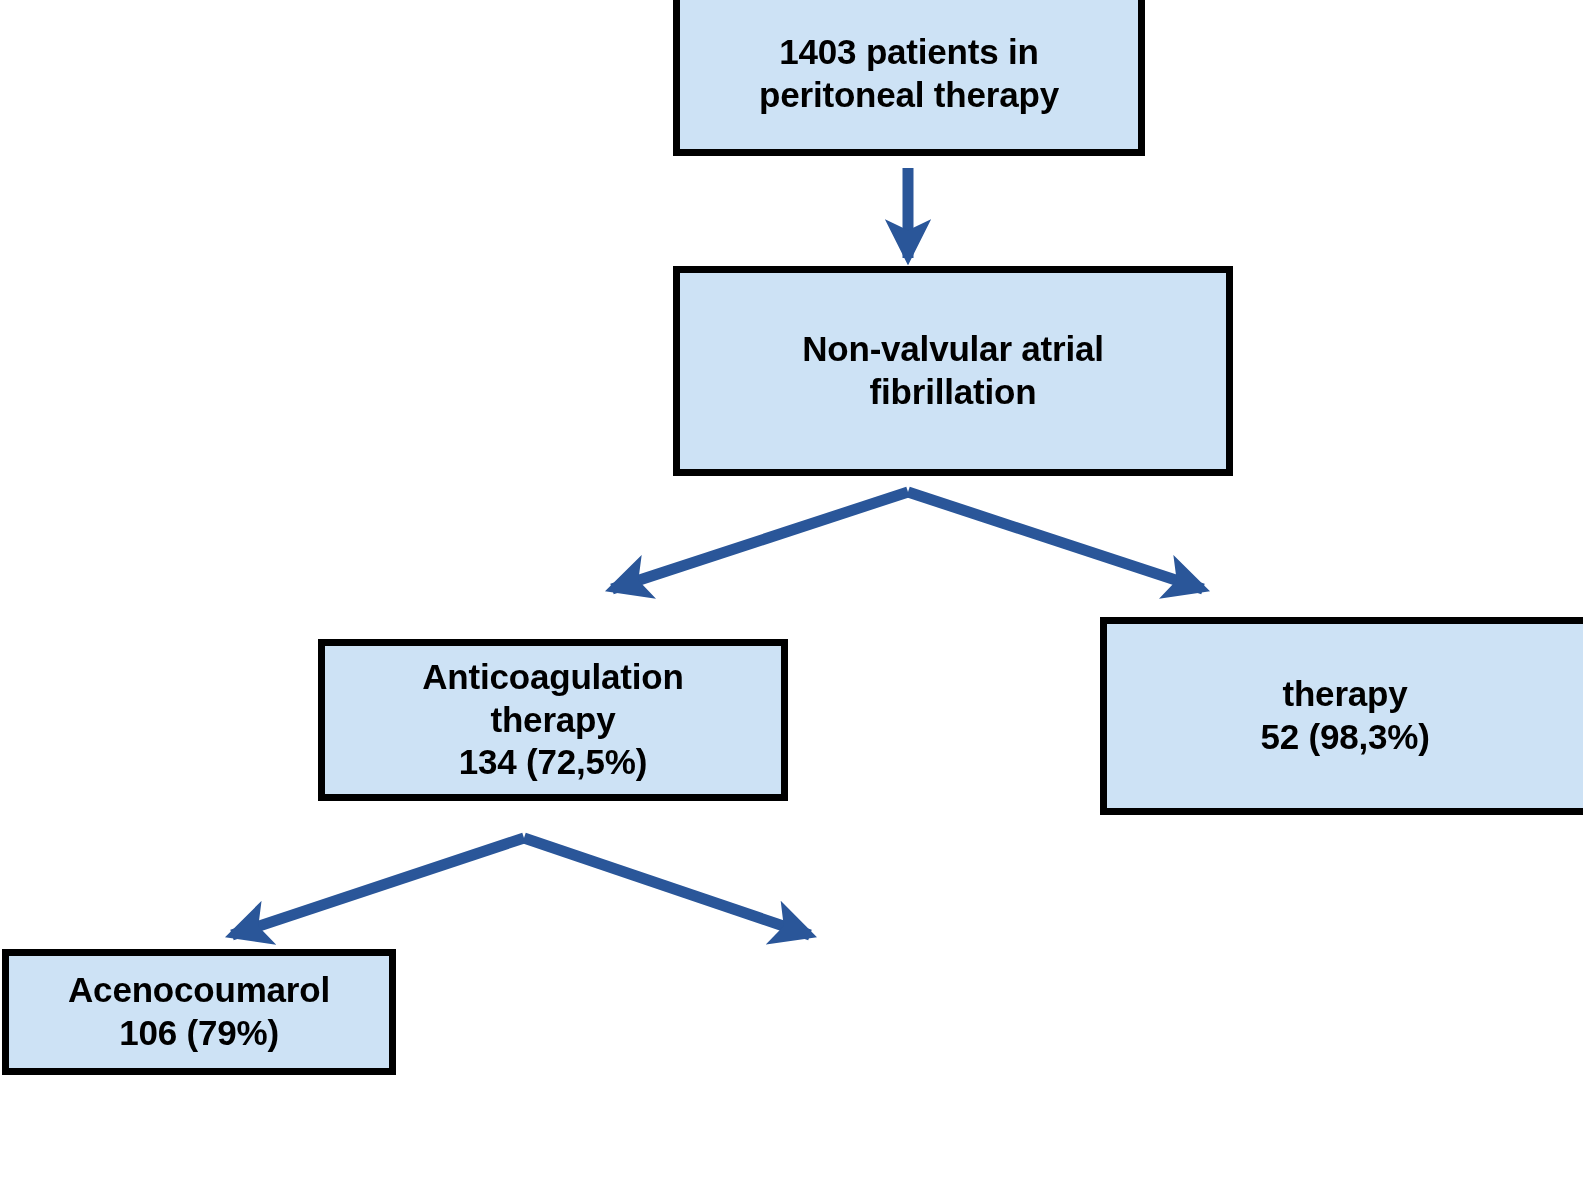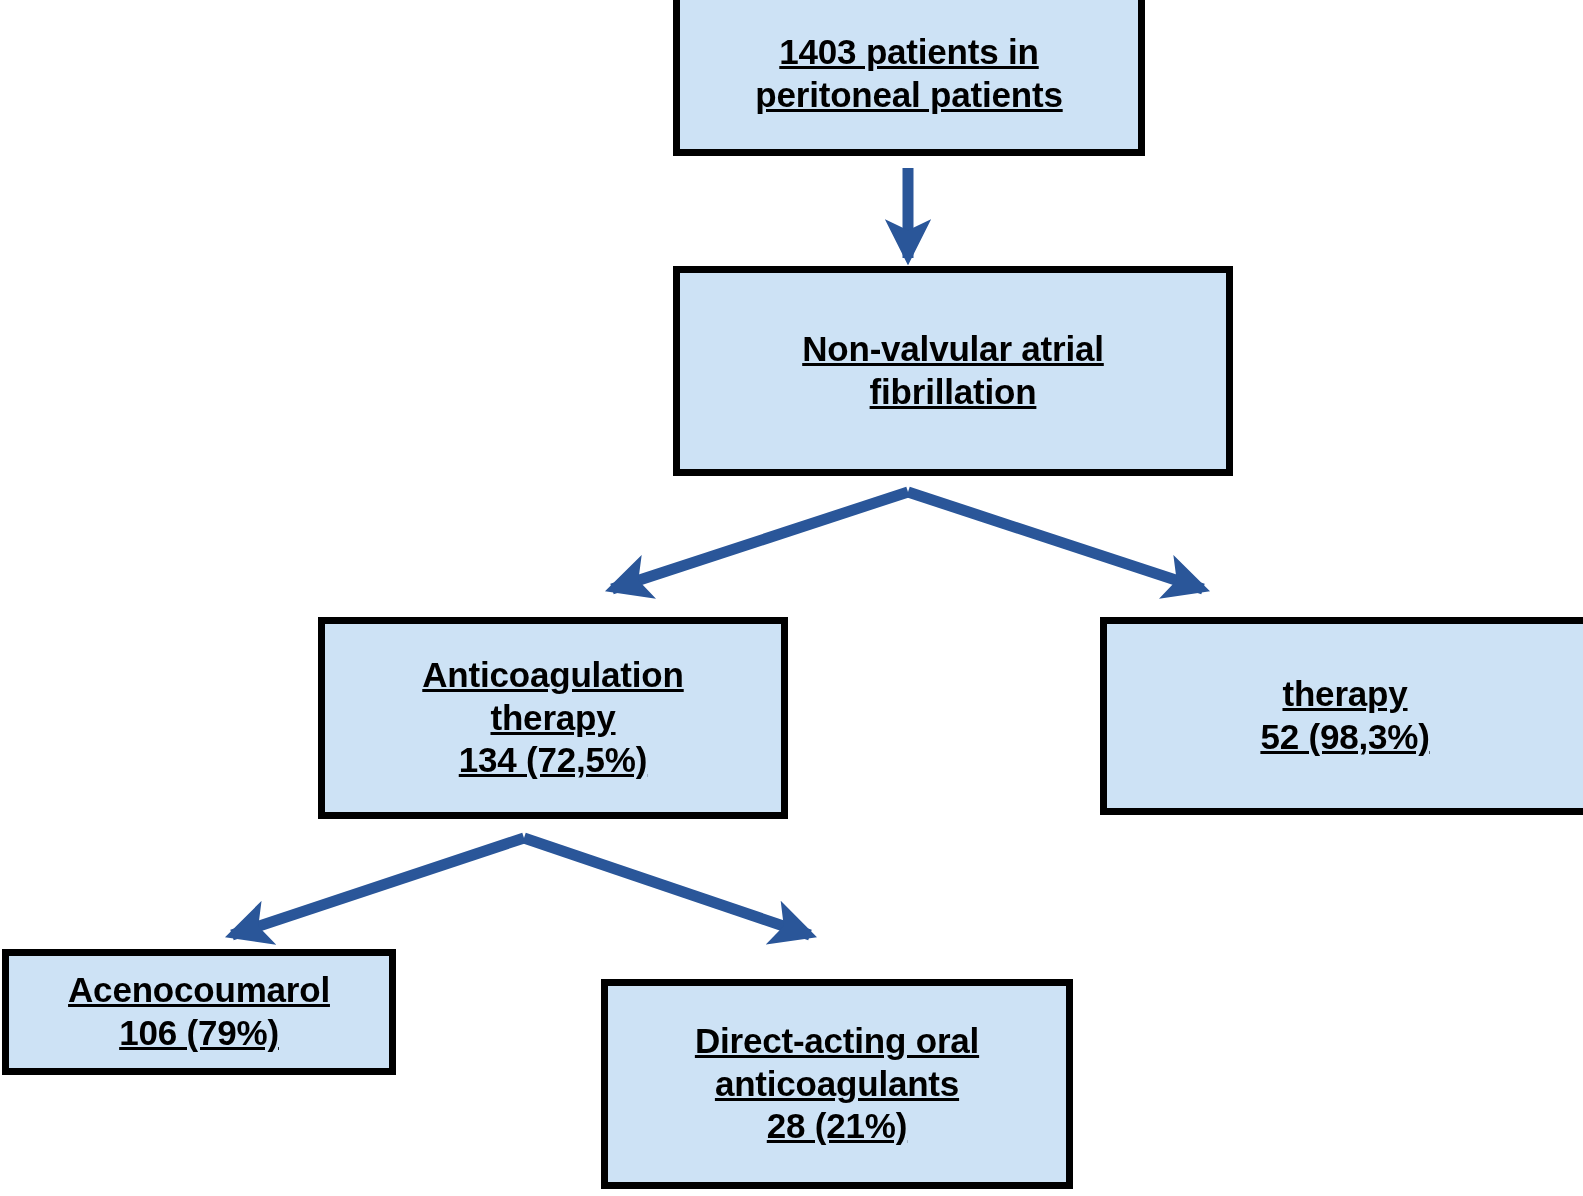--- a/index.html
+++ b/index.html
@@ -35,27 +35,26 @@
     text-align: center;
     color: #000000;
     font-weight: bold;
     font-size: 35px;
     line-height: 1.22;
     letter-spacing: -0.2px;
   }
   .node .line {
     display: block;
     white-space: nowrap;
-    text-decoration: underline;
   }
 
   
   #node-total        { left: 673px;  top: -8px;   width: 472px; height: 164px; }
   #node-nvaf         { left: 673px;  top: 266px;  width: 560px; height: 210px; }
-  #node-ac-therapy   { left: 318px;  top: 617px;  width: 470px; height: 202px; align-items: center; }
+  #node-ac-therapy   { left: 318px;  top: 639px;  width: 470px; height: 162px; align-items: center; }
   #node-no-ac        { left: 1100px; top: 617px;  width: 490px; height: 198px; }
   #node-aceno        { left: 2px;    top: 949px;  width: 394px; height: 126px; }
   #node-doac         { left: 601px;  top: 979px;  width: 472px; height: 210px; }
 </style>
 </head>
 <body>
 
 <div id="canvas">
 
   <svg class="arrow-layer" viewBox="0 0 1583 1196">
@@ -71,21 +70,21 @@
 
     <line x1="908" y1="492" x2="1203" y2="589" stroke="#2a5699" stroke-width="11" marker-end="url(#ah)"></line>
 
     <line x1="524" y1="838" x2="232" y2="935" stroke="#2a5699" stroke-width="11" marker-end="url(#ah)"></line>
 
     <line x1="524" y1="838" x2="810" y2="935" stroke="#2a5699" stroke-width="11" marker-end="url(#ah)"></line>
   </svg>
 
   <div class="node" id="node-total">
     <span class="line">1403 patients in</span>
-    <span class="line">peritoneal patients</span>
+    <span class="line">peritoneal therapy</span>
   </div>
 
   <div class="node" id="node-nvaf">
     <span class="line">Non-valvular atrial</span>
     <span class="line">fibrillation</span>
   </div>
 
   <div class="node" id="node-ac-therapy">
     <span class="line">Anticoagulation</span>
     <span class="line">therapy</span>
@@ -95,19 +94,14 @@
   <div class="node" id="node-no-ac">
     <span class="line">therapy</span>
     <span class="line">52 (98,3%)</span>
   </div>
 
   <div class="node" id="node-aceno">
     <span class="line">Acenocoumarol</span>
     <span class="line">106 (79%)</span>
   </div>
 
-  <div class="node" id="node-doac">
-    <span class="line">Direct-acting oral</span>
-    <span class="line">anticoagulants</span>
-    <span class="line">28 (21%)</span>
-  </div>
 
 </div>
 
 </body></html>

